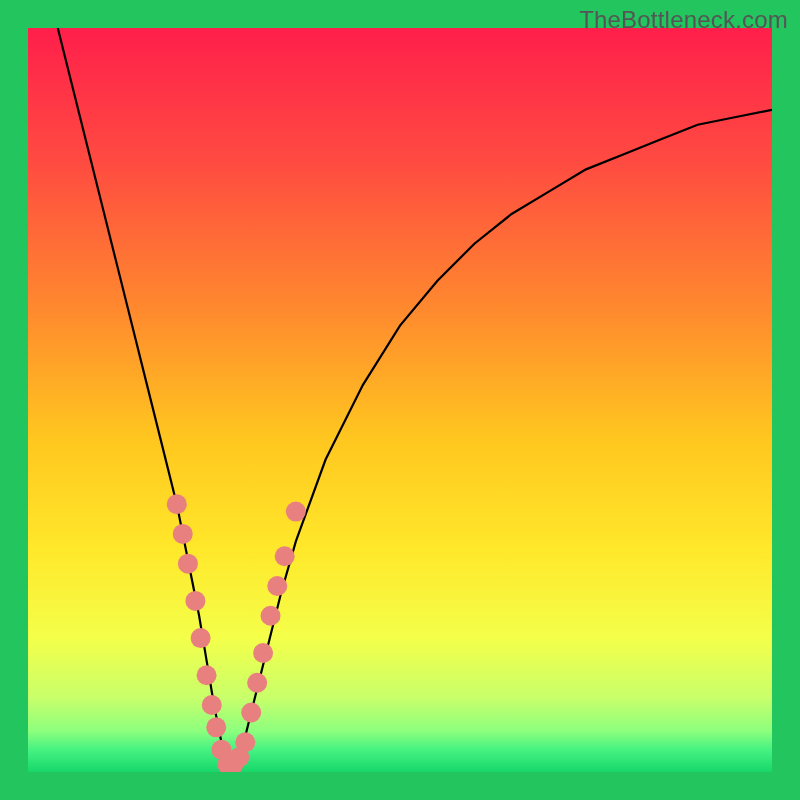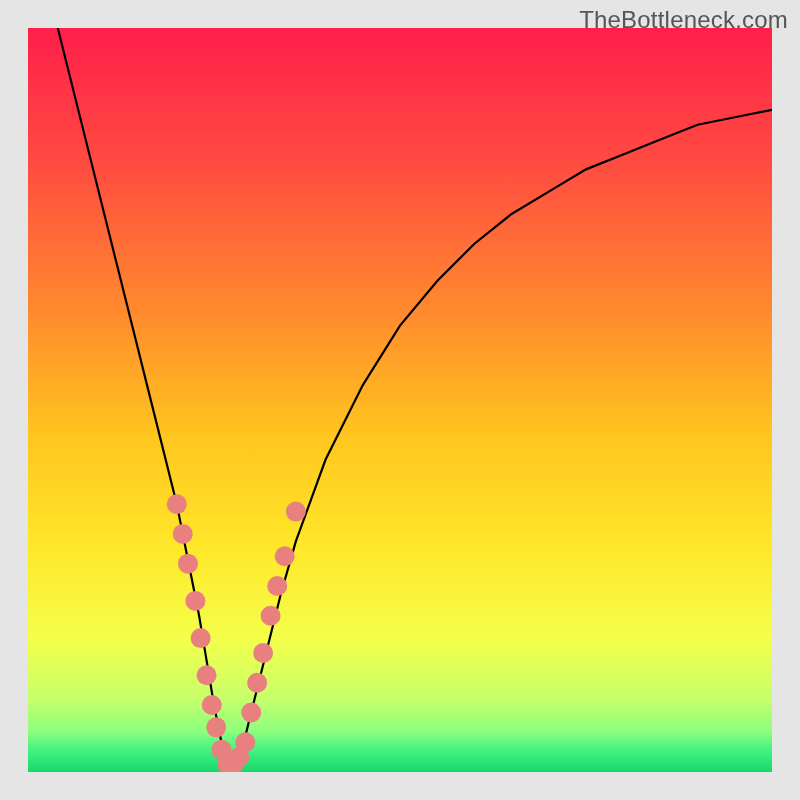--- a/index.html
+++ b/index.html
@@ -7,21 +7,21 @@
     padding: 0;
     width: 800px;
     height: 800px;
     overflow: hidden;
     background: #000;
     font-family: Arial, Helvetica, sans-serif;
   }
   .frame {
     position: absolute;
     inset: 0;
-    background: #e5e5e5;
+    background: #22c55e;
   }
   .plot {
     position: absolute;
     left: 28px;
     top: 28px;
     width: 744px;
     height: 744px;
     overflow: hidden;
   }
   .gradient {

